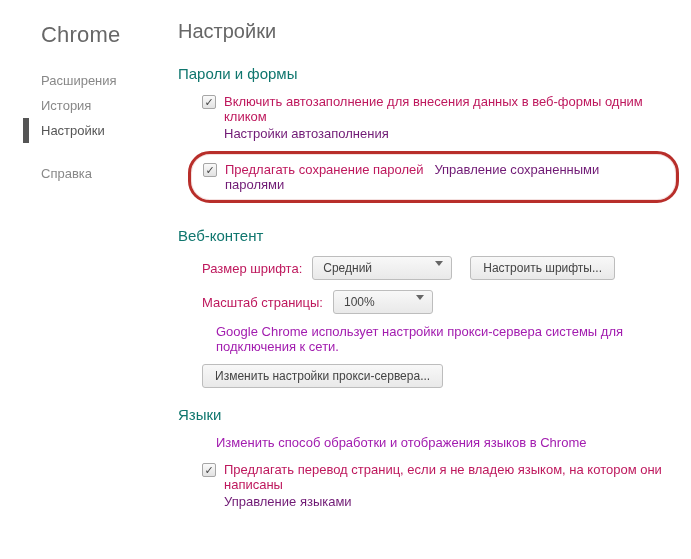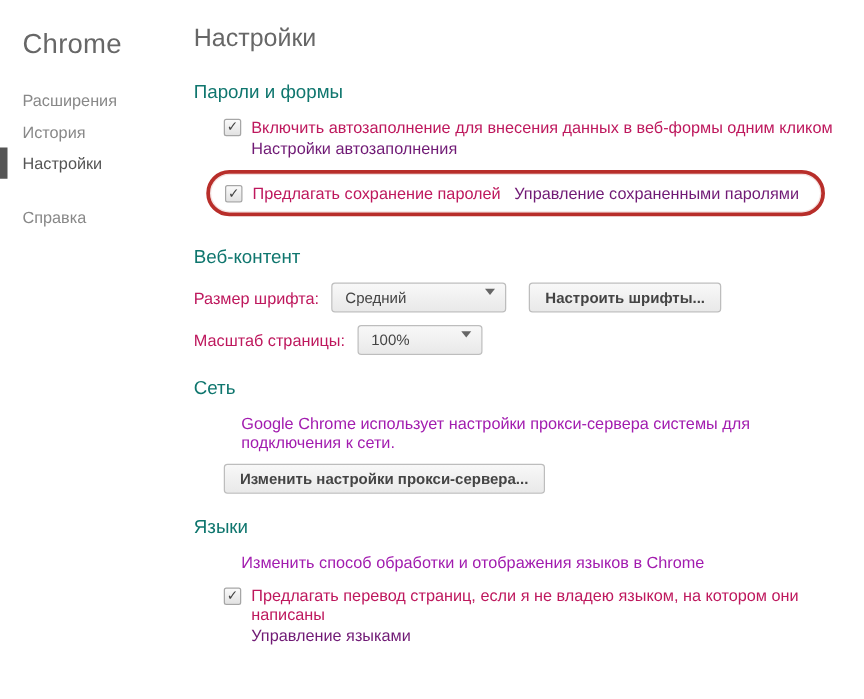--- a/index.html
+++ b/index.html
@@ -6,21 +6,21 @@
   body {
     margin: 0;
     font-family: "Segoe UI", Arial, sans-serif;
     font-size: 13px;
     color: #333;
     background: #fff;
     width: 691px;
     height: 559px;
     overflow: hidden;
   }
-  .layout { display: flex; height: 100%; }
+  .layout { display: flex; height: 100%; padding-left: 23px; }
   .sidebar {
     width: 155px;
     padding: 22px 0 0 18px;
     flex: none;
   }
   .brand {
     font-size: 22px;
     color: #676767;
     font-weight: 400;
     margin-bottom: 20px;
@@ -97,21 +97,20 @@
   .btn {
     display: inline-block;
     border: 1px solid #bdbdbd;
     border-radius: 3px;
     background: linear-gradient(#f8f8f8, #e9e9e9);
     padding: 4px 12px;
     font-size: 12px;
     color: #444;
     cursor: pointer;
     margin-left: 24px;
-    font-weight: bold;
   }
   .btn.inline { margin-left: 8px; }
   .select {
     display: inline-flex;
     align-items: flex-start;
     justify-content: space-between;
     border: 1px solid #bdbdbd;
     border-radius: 3px;
     background: linear-gradient(#f8f8f8, #e9e9e9);
     padding: 4px 8px 4px 10px;
@@ -126,20 +125,21 @@
     border-left: 4px solid transparent;
     border-right: 4px solid transparent;
     border-top: 5px solid #666;
   }
   .label { color: #be185d; }
   .desc { color: #a21caf; margin-left: 38px; margin-bottom: 10px; }
   .form-row {
     display: flex;
     align-items: center;
     gap: 10px;
+    margin-left: 24px;
     margin-bottom: 10px;
   }
 </style>
 </head>
 <body>
 
 <div class="layout">
   <div class="sidebar">
     <div class="brand">Chrome</div>
     <div class="nav-item">Расширения</div>
@@ -185,21 +185,20 @@
 
     <div class="form-row">
       <span class="label">Масштаб страницы:</span>
       <span class="select" style="min-width:100px">
         <span>100%</span>
         <span class="caret"></span>
       </span>
     </div>
 
     
-    <div class="section-title">Сеть</div>
     <div class="desc">Google Chrome использует настройки прокси-сервера системы для подключения к сети.</div>
     <span class="btn">Изменить настройки прокси-сервера...</span>
 
     
     <div class="section-title">Языки</div>
     <div class="desc">Изменить способ обработки и отображения языков в Chrome</div>
 
     <div class="row" style="margin-top:12px">
       <span class="check">✓</span>
       <span>

